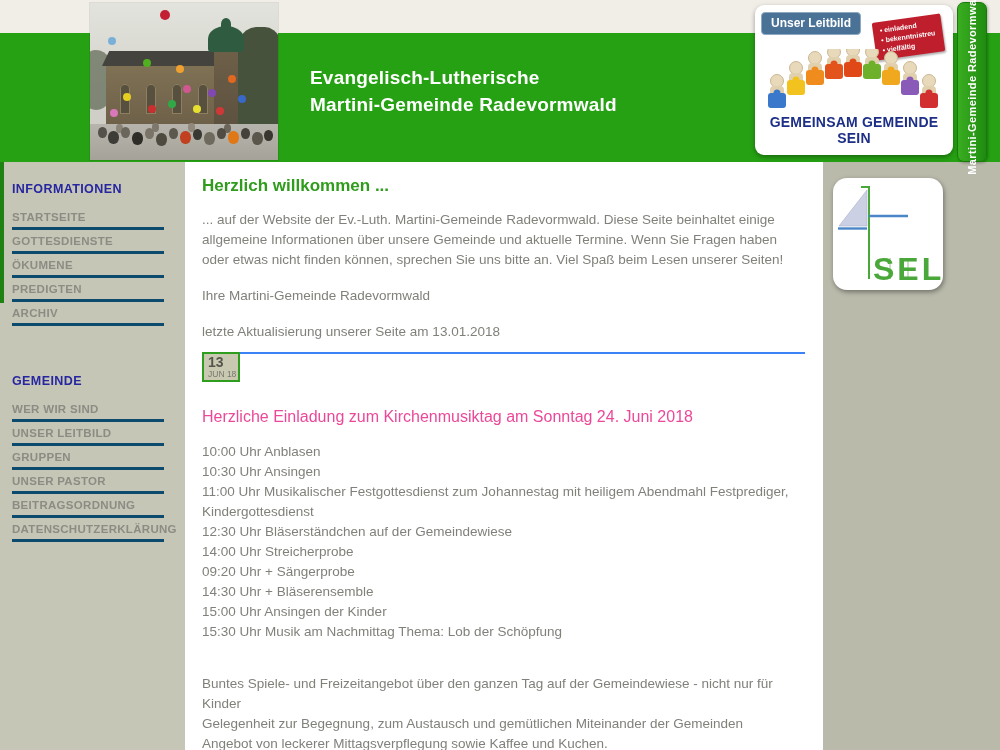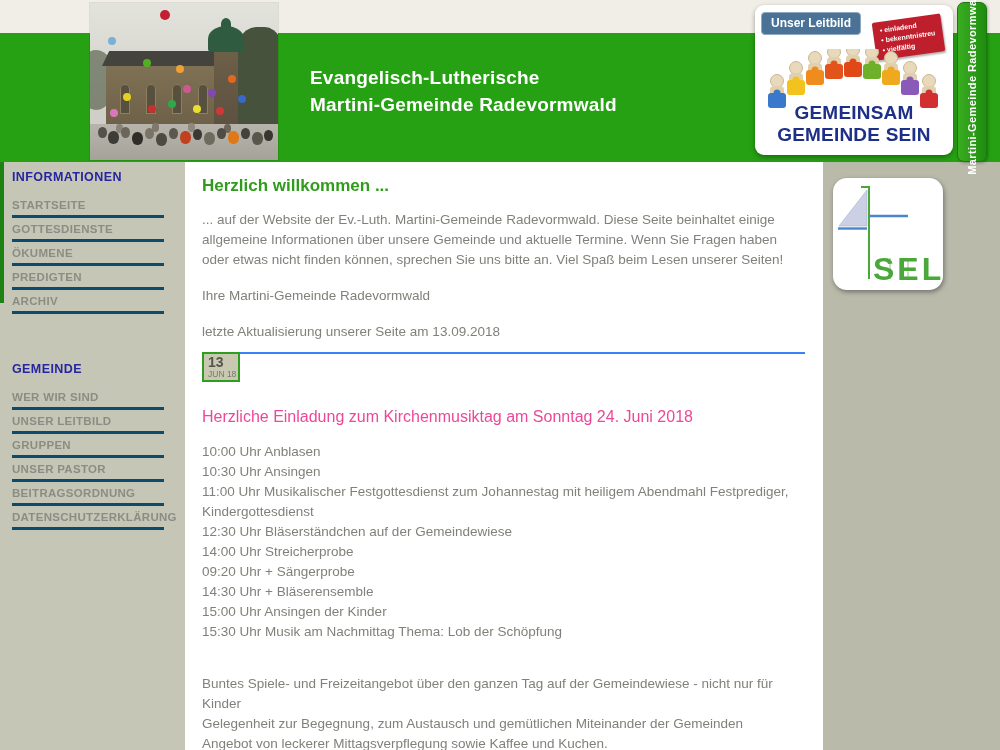--- a/index.html
+++ b/index.html
@@ -35,30 +35,30 @@
     153px 127px 0 2px #44423a,165px 132px 0 3px #5a564c,176px 129px 0 2px #38362e,
     27px 122px 0 1px #8a8478,63px 121px 0 1px #7e786c,99px 121px 0 1px #90887a,135px 122px 0 1px #6c665a;}
 
   .site-title{position:absolute;left:310px;top:64px;color:#ffffff;font-size:19px;font-weight:bold;line-height:27px;letter-spacing:.2px;}
 
   
   .leitbild-card{position:absolute;left:755px;top:5px;width:198px;height:150px;background:#ffffff;border-radius:9px;box-shadow:0 2px 5px rgba(0,0,0,.35);}
   .leitbild-btn{position:absolute;top:7px;left:6px;background:#4a7296;color:#fff;font-weight:bold;font-size:12px;padding:3px 9px 4px;border-radius:4px;border:1px solid #8fa9c0;cursor:pointer;}
   .lb-badge{position:absolute;top:13px;right:10px;background:#bf1e2c;color:#fff;font-size:7px;font-weight:bold;line-height:10px;padding:4px 7px;border-radius:2px;transform:rotate(-8deg);box-shadow:1px 2px 2px rgba(0,0,0,.3);}
   .lb-figures{position:absolute;left:8px;top:44px;}
-  .lb-slogan{position:absolute;bottom:9px;left:0;width:100%;text-align:center;color:#1d2f86;font-weight:bold;font-size:19px;letter-spacing:.2px;}
+  .lb-slogan{position:absolute;bottom:9px;left:0;width:100%;text-align:center;color:#1d2f86;font-weight:bold;font-size:14px;letter-spacing:.2px;}
 
   
   .ribbon{position:absolute;left:957px;top:2px;width:28px;height:158px;background:linear-gradient(90deg,#3aad21,#1f8c10);border:1px solid #187a0c;border-radius:7px;display:flex;align-items:center;justify-content:center;box-shadow:1px 1px 3px rgba(0,0,0,.3);}
   .ribbon span{writing-mode:vertical-rl;transform:rotate(180deg);color:#fff;font-weight:bold;font-size:11px;letter-spacing:.4px;white-space:nowrap;}
 
   
   .body-row{display:flex;height:588px;}
 
-  .sidebar{position:relative;width:185px;background:#c6c6b6;box-sizing:border-box;padding:0 0 0 12px;flex:none;}
+  .sidebar{position:relative;width:185px;background:#c6c6b6;box-sizing:border-box;padding:12px 0 0 12px;flex:none;}
   .green-strip{position:absolute;left:0;top:0;width:4px;height:141px;background:#1e8212;}
   .side-head{color:#2626a0;font-size:12.5px;font-weight:bold;letter-spacing:.4px;margin:8px 0 10px;}
   .side-head.second{margin-top:48px;}
   .nav-item{display:block;width:152px;color:#8c8c84;font-size:11.5px;font-weight:bold;letter-spacing:.3px;padding:5px 0 4px;border-bottom:3px solid #0c4a6e;text-decoration:none;cursor:pointer;}
 
   .content{width:638px;flex:none;background:#ffffff;box-sizing:border-box;padding:12px 18px 0 17px;}
   .content h1{color:#2f9c1c;font-size:17px;font-weight:bold;margin:2px 0 14px;}
   .content p{color:#81817b;font-size:13.5px;line-height:20px;margin:0;}
   p.intro{margin-bottom:16px;}
   p.signature{margin-bottom:16px;}
@@ -197,21 +197,21 @@
         <a class="nav-item">UNSER PASTOR</a>
         <a class="nav-item">BEITRAGSORDNUNG</a>
         <a class="nav-item">DATENSCHUTZERKLÄRUNG</a>
       </nav>
     </aside>
 
     <main class="content">
       <h1>Herzlich willkommen ...</h1>
       <p class="intro">... auf der Website der Ev.-Luth. Martini-Gemeinde Radevormwald. Diese Seite beinhaltet einige allgemeine Informationen über unsere Gemeinde und aktuelle Termine. Wenn Sie Fragen haben oder etwas nicht finden können, sprechen Sie uns bitte an. Viel Spaß beim Lesen unserer Seiten!</p>
       <p class="signature">Ihre Martini-Gemeinde Radevormwald</p>
-      <p class="updated">letzte Aktualisierung unserer Seite am 13.09.2018</p>
+      <p class="updated">letzte Aktualisierung unserer Seite am 13.01.2018</p>
 
       <div class="event-rule">
         <div class="date-box">
           <div class="date-day">13</div>
           <div class="date-mon">JUN 18</div>
         </div>
       </div>
 
       <h2 class="event-heading">Herzliche Einladung zum Kirchenmusiktag am Sonntag 24. Juni 2018</h2>
 

